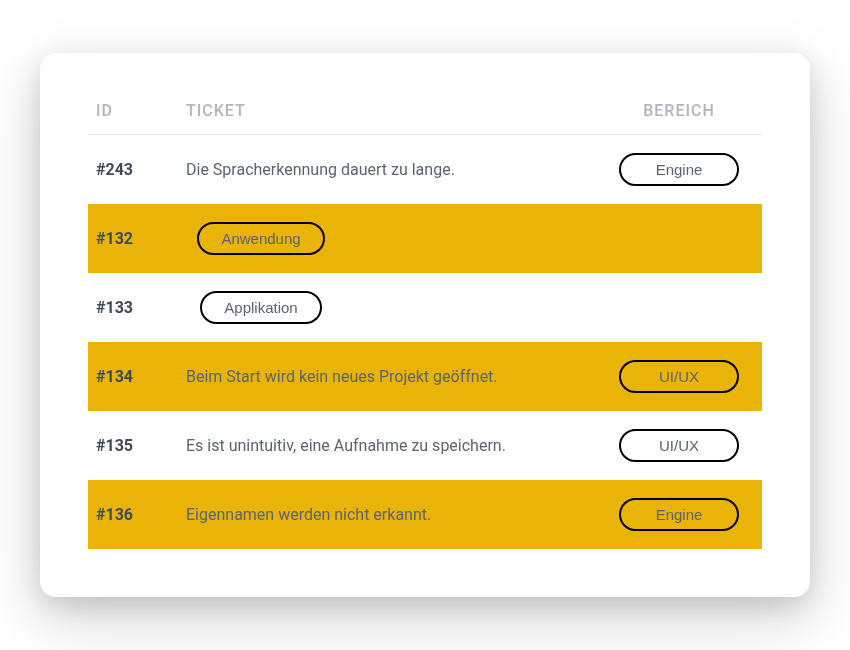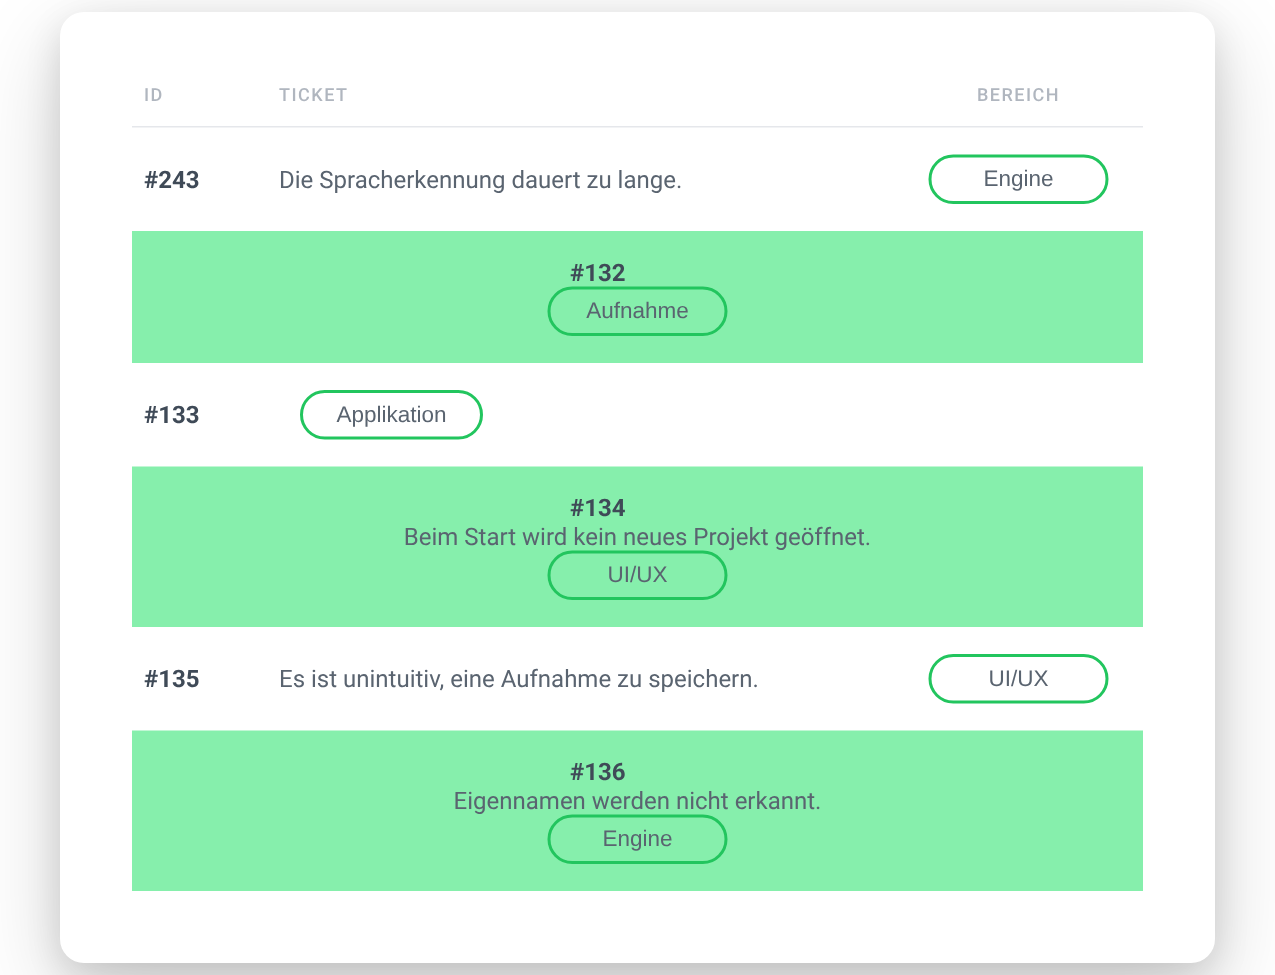--- a/index.html
+++ b/index.html
@@ -22,21 +22,21 @@
       border-radius: 16px;
       box-shadow: 0 20px 60px rgba(0,0,0,0.18), 0 8px 24px rgba(0,0,0,0.12);
       padding: 48px 48px 48px 48px;
     }
     .table-header {
       display: flex;
       align-items: center;
       padding: 0 8px 14px 8px;
       border-bottom: 1px solid #e5e7eb;
       color: #b0b6bf;
-      font-size: 12px;
+      font-size: 16px;
       font-weight: 500;
       letter-spacing: 1px;
     }
     .col-id {
       width: 90px;
       flex-shrink: 0;
     }
     .col-ticket {
       flex: 1;
     }
@@ -44,22 +44,21 @@
       width: 150px;
       text-align: center;
       flex-shrink: 0;
     }
     .row {
       display: flex;
       align-items: center;
       padding: 18px 8px;
     }
     .row.alt {
-      background: #86efac;
-      flex-direction: column;
+      background: #eab308;
     }
     .row .cell-id {
       width: 90px;
       flex-shrink: 0;
       color: #3f4a57;
       font-weight: 700;
       font-size: 16px;
     }
     .row .cell-ticket {
       flex: 1;
@@ -67,21 +66,21 @@
       font-size: 16px;
       font-weight: 400;
     }
     .row .cell-bereich {
       width: 150px;
       flex-shrink: 0;
       display: flex;
       justify-content: center;
     }
     .pill {
-      border: 2px solid #22c55e;
+      border: 2px solid #000000;
       color: #5a6470;
       border-radius: 999px;
       padding: 6px 22px;
       font-size: 15px;
       font-weight: 400;
       background: transparent;
       cursor: pointer;
       white-space: nowrap;
       min-width: 120px;
       text-align: center;
@@ -101,21 +100,21 @@
     <div class="cell-id">#243</div>
     <div class="cell-ticket">Die Spracherkennung dauert zu lange.</div>
     <div class="cell-bereich">
       <button class="pill">Engine</button>
     </div>
   </div>
 
   <div class="row alt">
     <div class="cell-id">#132</div>
     <div class="cell-bereich">
-      <button class="pill">Aufnahme</button>
+      <button class="pill">Anwendung</button>
     </div>
   </div>
 
   <div class="row">
     <div class="cell-id">#133</div>
     <div class="cell-bereich">
       <button class="pill">Applikation</button>
     </div>
   </div>
 

